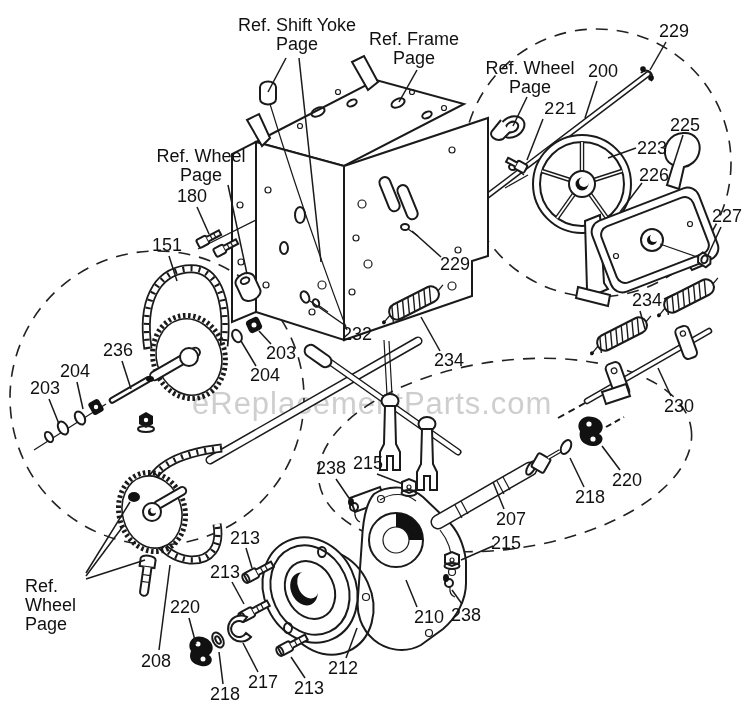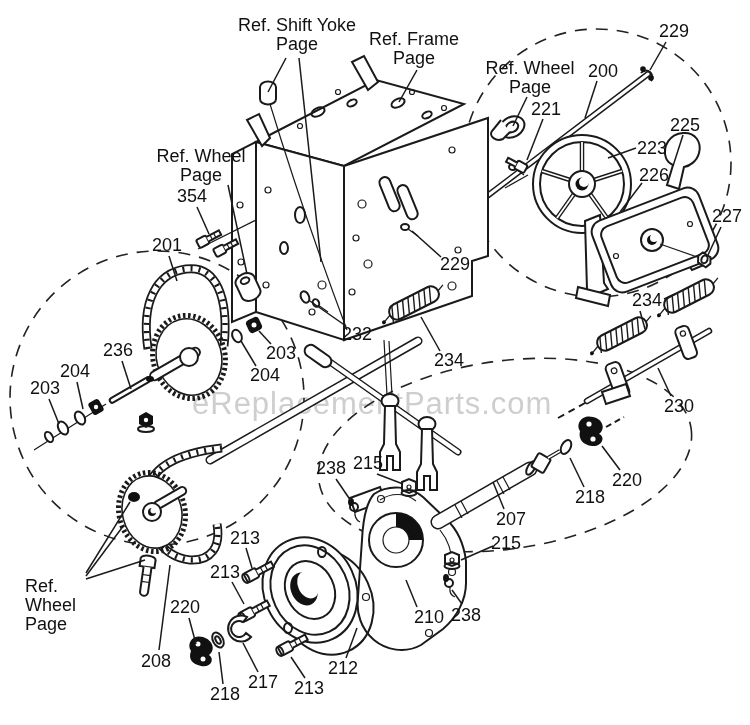--- a/index.html
+++ b/index.html
@@ -438,31 +438,31 @@
       </g>
   </svg>
 
   <div id="labels">
       <div class="label center" style="left: 297px; top: 16px;">Ref. Shift Yoke
 Page</div>
       <div class="label center" style="left: 414px; top: 30px;">Ref. Frame
 Page</div>
       <div class="label center" style="left: 530px; top: 59px;">Ref. Wheel
 Page</div>
-      <div class="label center" style="left: 546px; top: 100px;">221</div>
+      <div class="label center" style="left: 560px; top: 100px; font-family: Liberation Mono, monospace;">221</div>
       <div class="label center" style="left: 674px; top: 22px;">229</div>
       <div class="label center" style="left: 603px; top: 62px;">200</div>
       <div class="label center" style="left: 685px; top: 116px;">225</div>
       <div class="label center" style="left: 652px; top: 139px;">223</div>
       <div class="label center" style="left: 654px; top: 166px;">226</div>
       <div class="label center" style="left: 727px; top: 207px;">227</div>
       <div class="label center" style="left: 201px; top: 147px;">Ref. Wheel
 Page</div>
-      <div class="label center" style="left: 192px; top: 187px;">354</div>
-      <div class="label center" style="left: 167px; top: 236px;">201</div>
+      <div class="label center" style="left: 192px; top: 187px;">180</div>
+      <div class="label center" style="left: 167px; top: 236px;">151</div>
       <div class="label center" style="left: 357px; top: 325px;">232</div>
       <div class="label center" style="left: 281px; top: 344px;">203</div>
       <div class="label center" style="left: 265px; top: 366px;">204</div>
       <div class="label center" style="left: 455px; top: 255px;">229</div>
       <div class="label center" style="left: 449px; top: 351px;">234</div>
       <div class="label center" style="left: 118px; top: 341px;">236</div>
       <div class="label center" style="left: 75px; top: 362px;">204</div>
       <div class="label center" style="left: 45px; top: 379px;">203</div>
       <div class="label center" style="left: 647px; top: 291px;">234</div>
       <div class="label center" style="left: 679px; top: 397px;">230</div>

